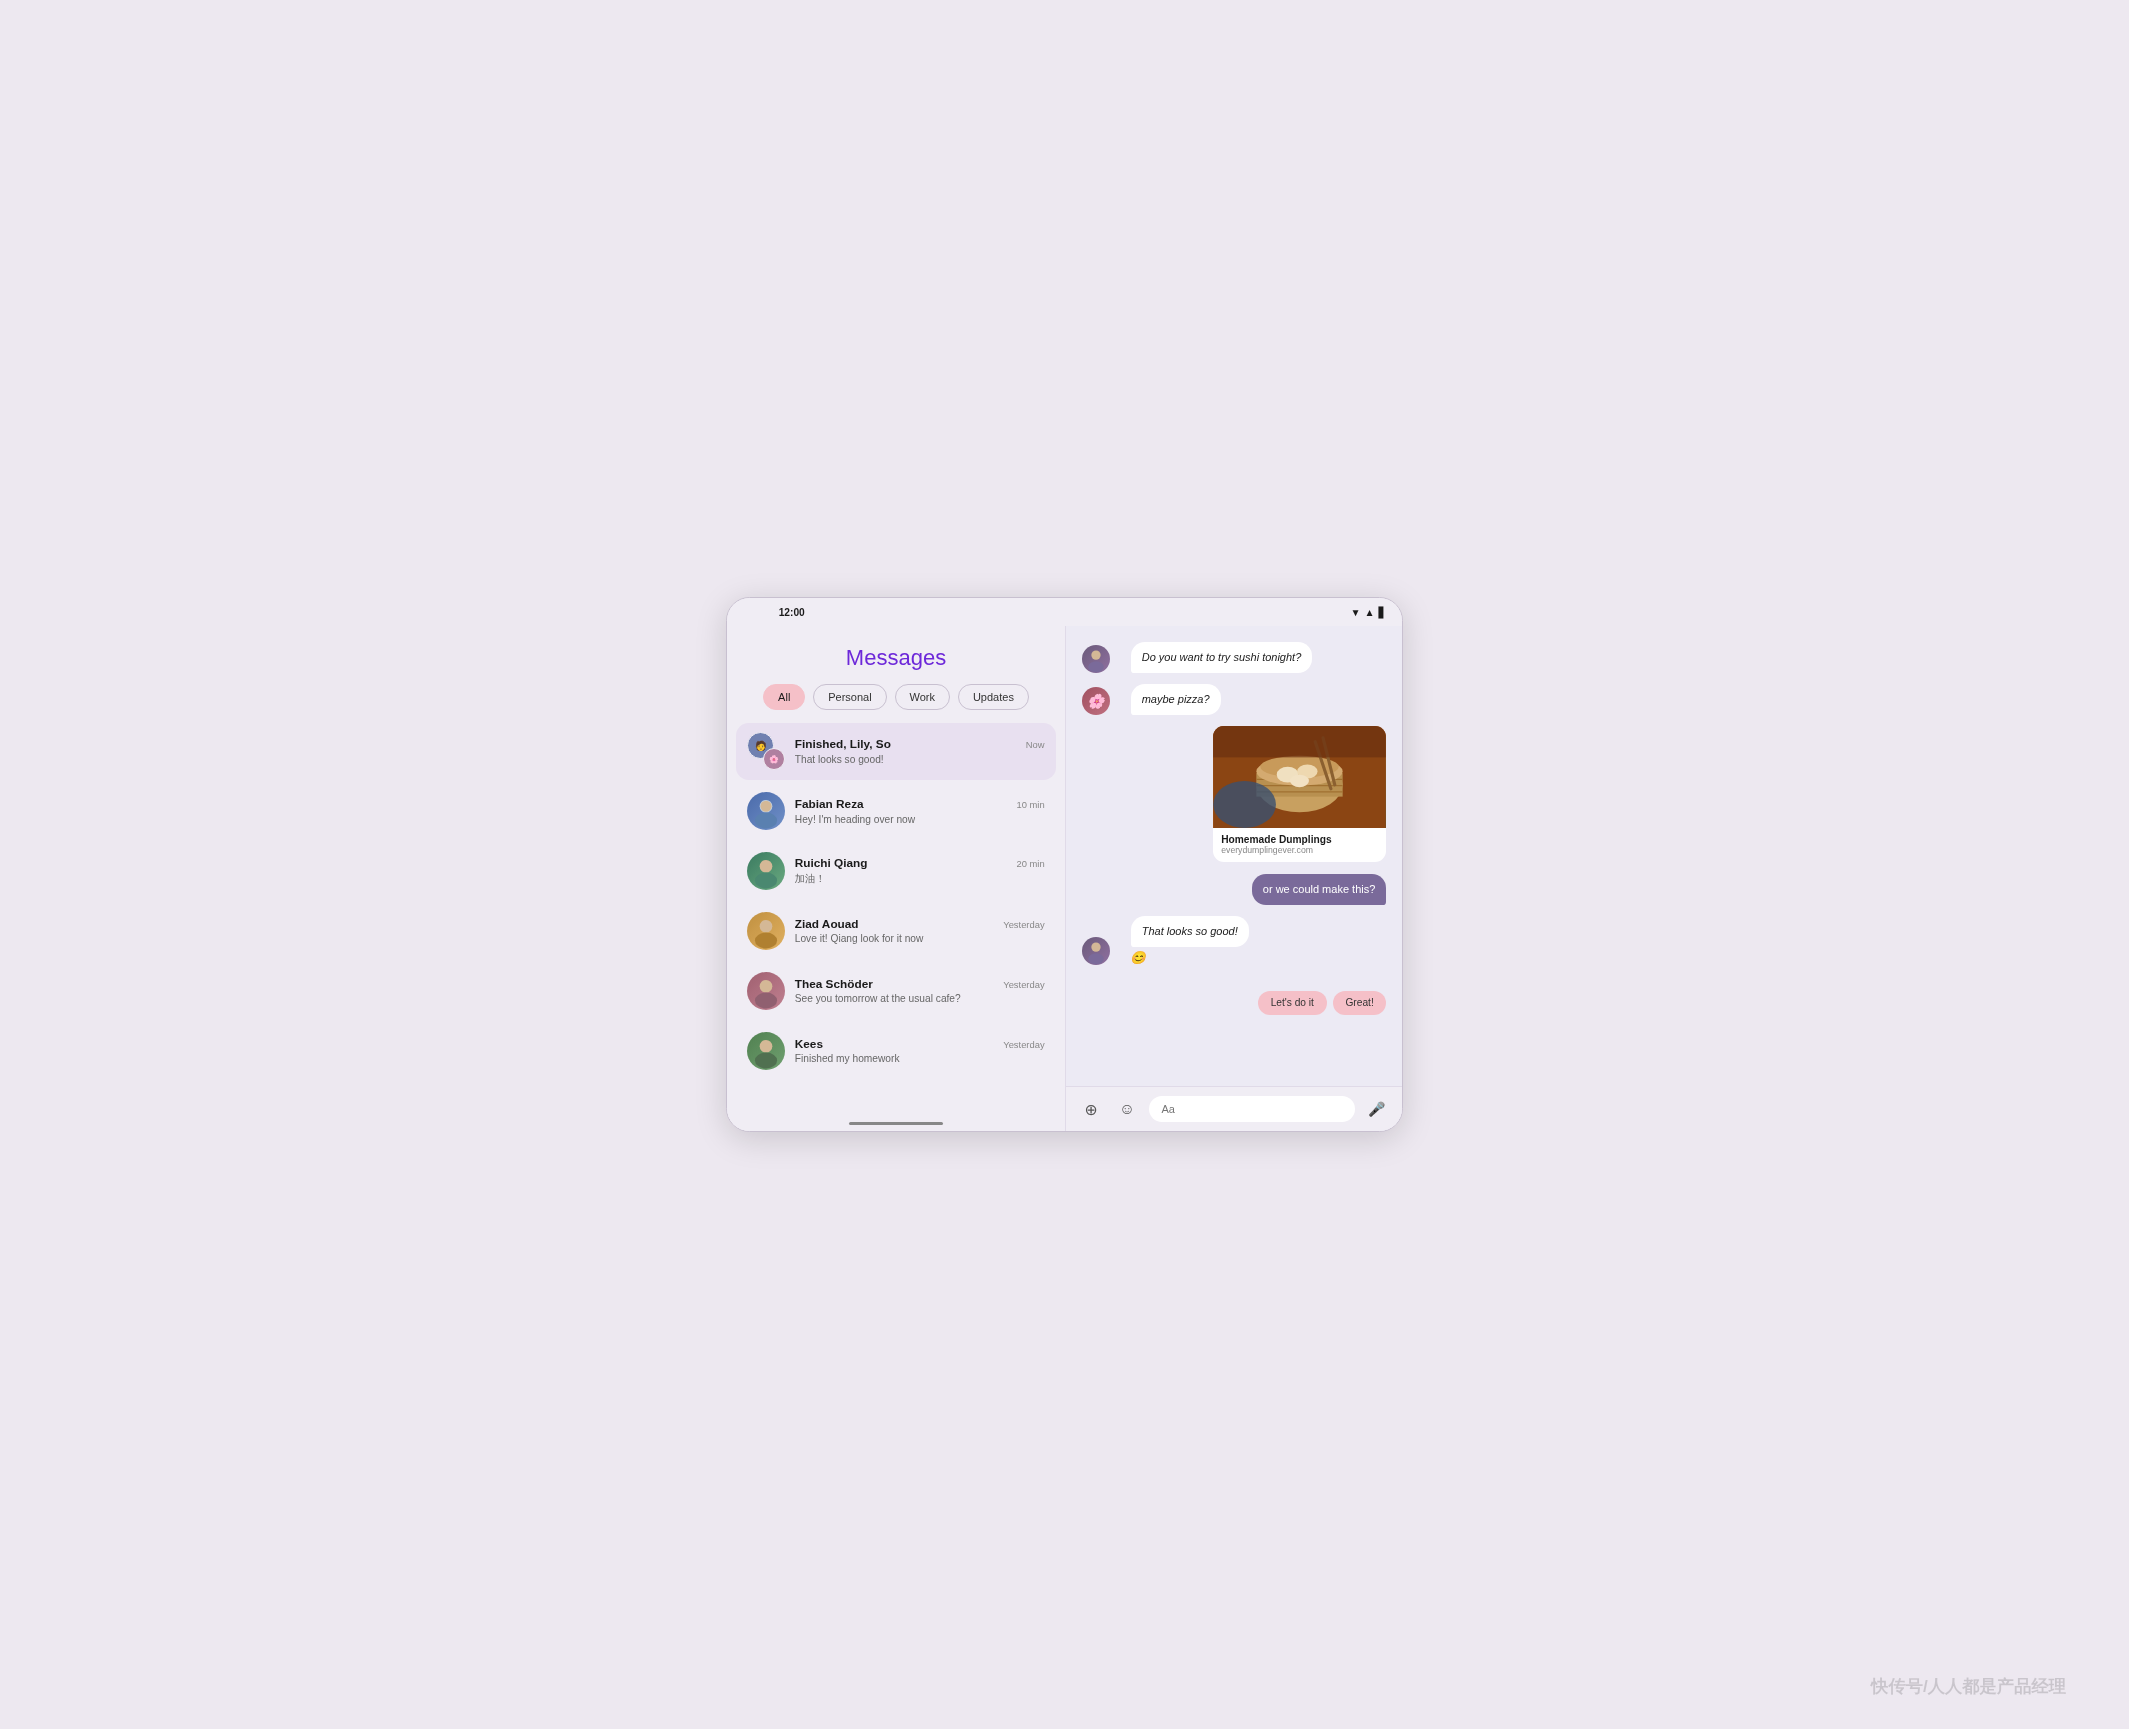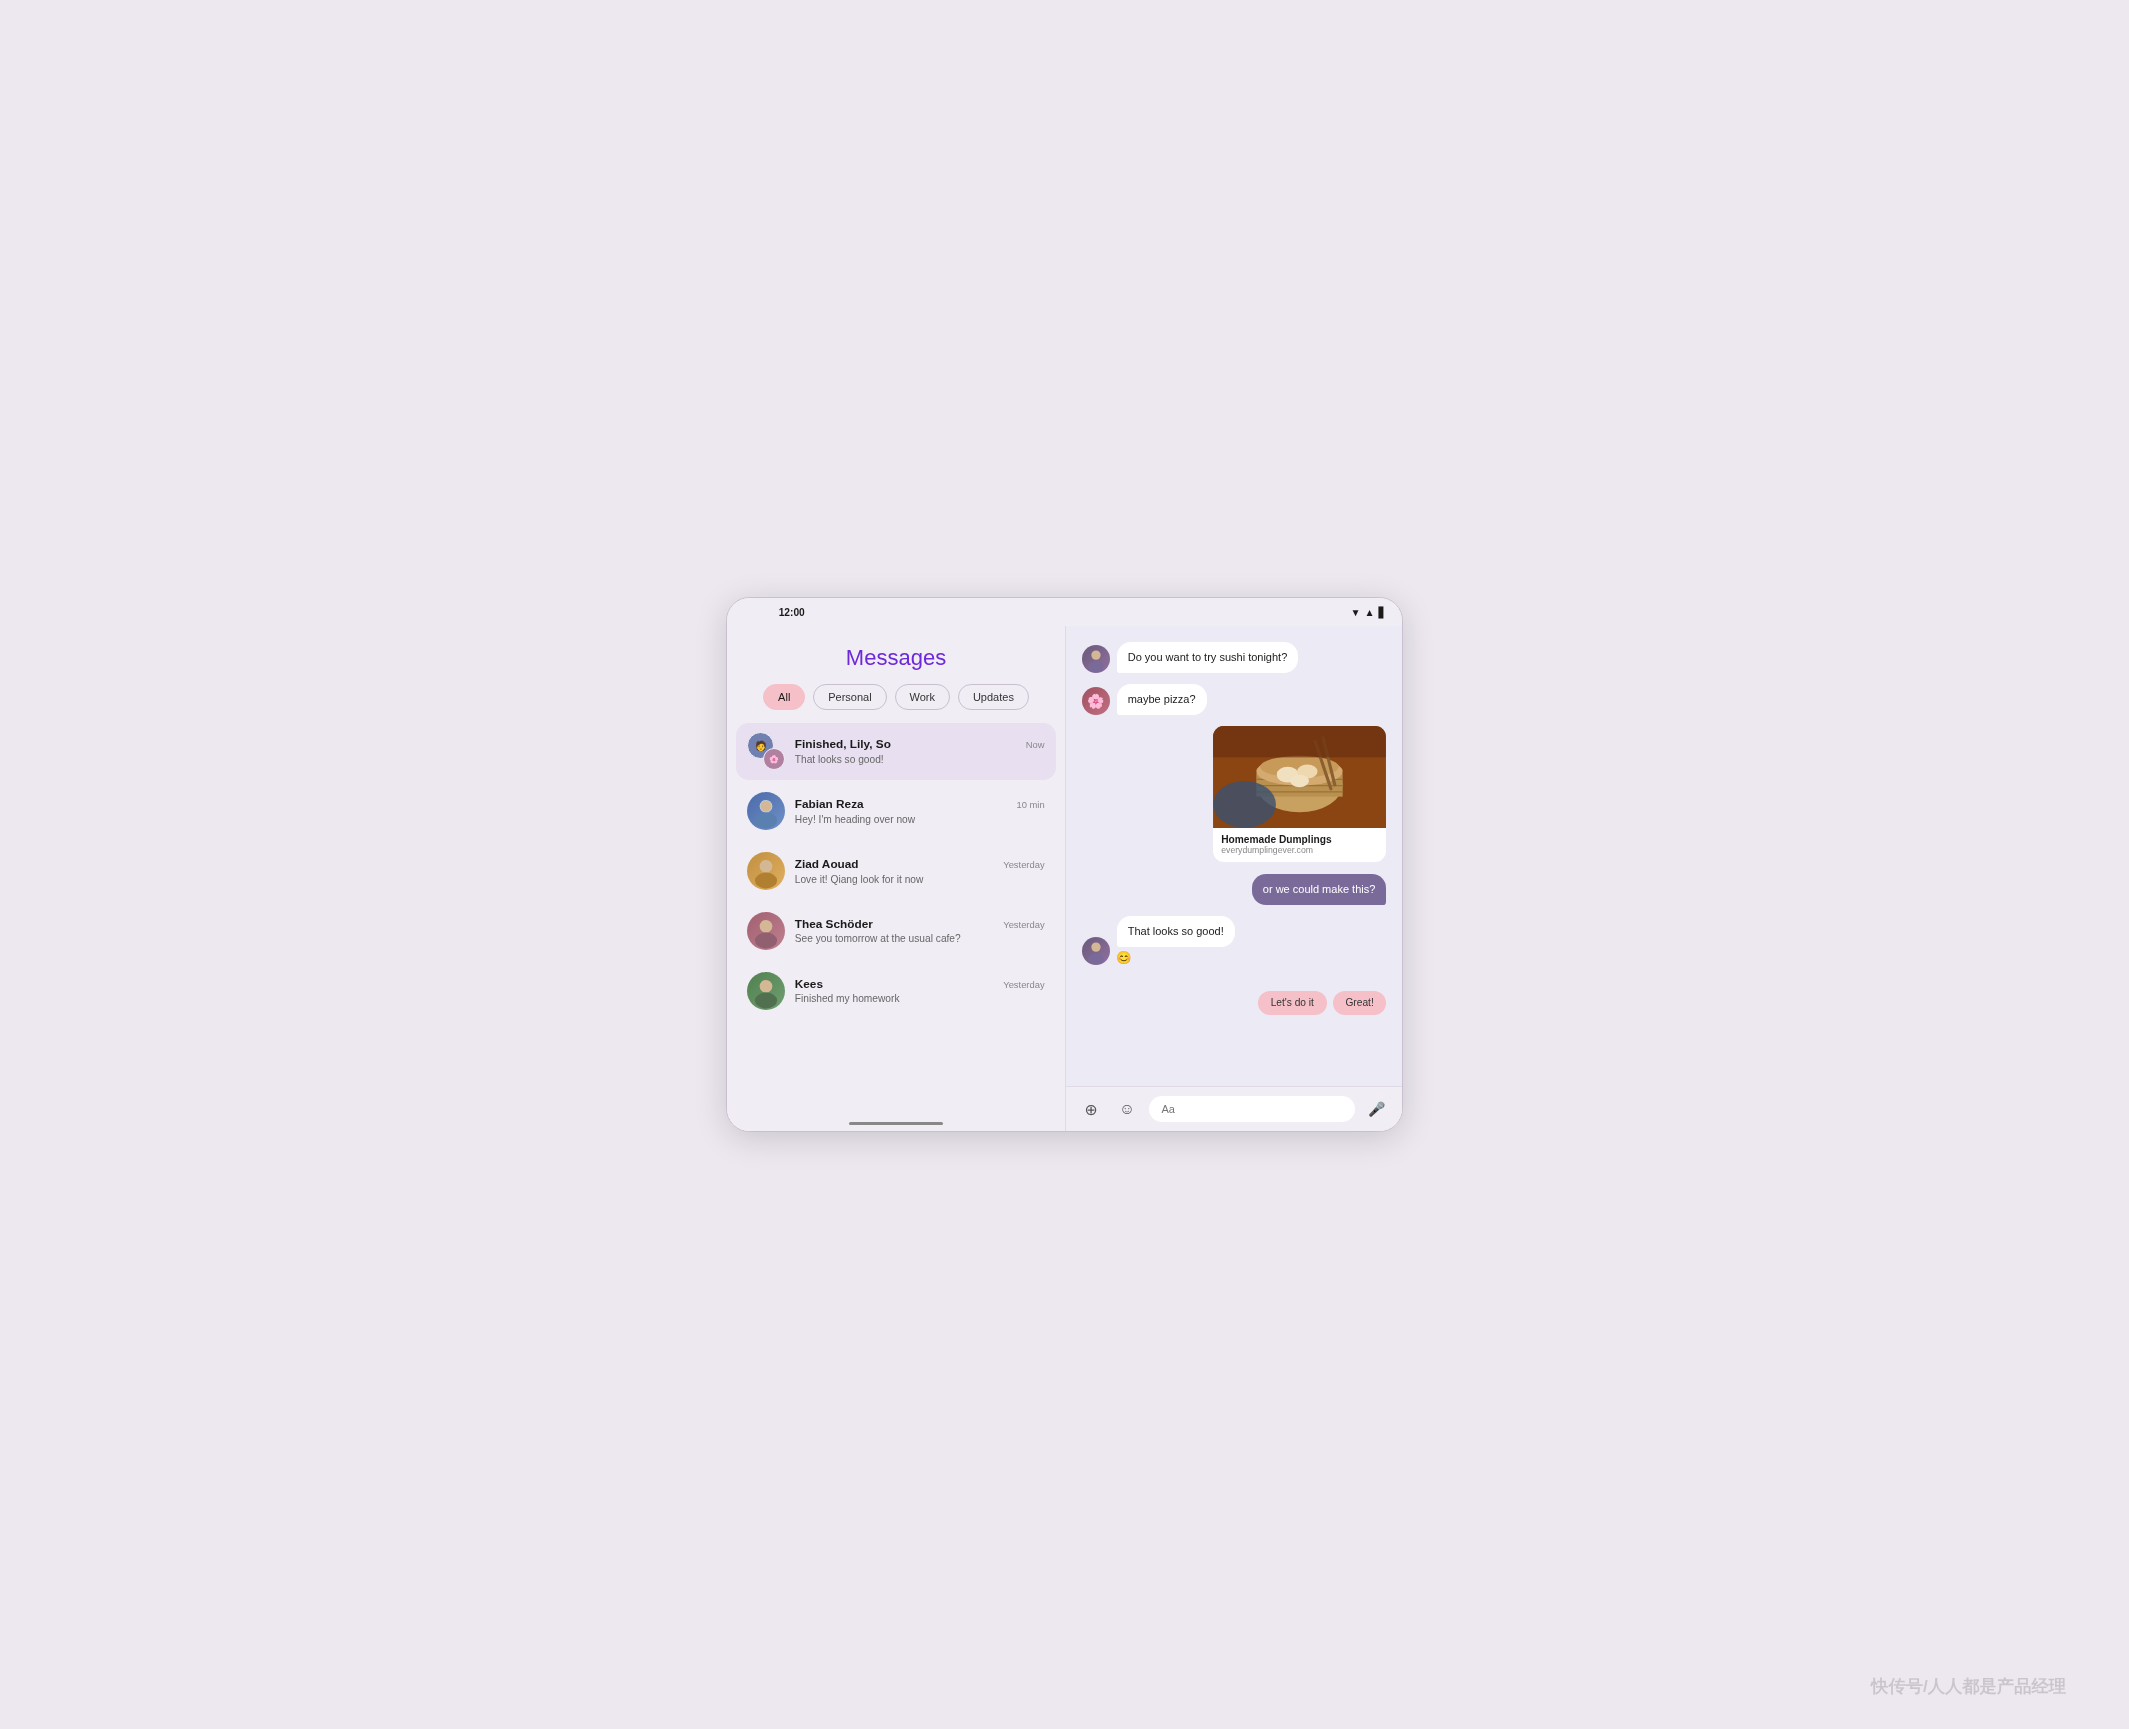--- a/index.html
+++ b/index.html
@@ -182,21 +182,22 @@
       flex: 1;
       padding: 15.7px 15.7px 7.9px;
       overflow-y: auto;
       display: flex;
       flex-direction: column;
       gap: 11px;
     }
     .msg-row {
       display: flex;
       align-items: flex-end;
-      gap: 7px;
+      gap: 21px;
+      font-style: italic;
     }
     .msg-avatar {
       width: 28px;
       height: 28px;
       border-radius: 50%;
       background: #b090c0;
       flex-shrink: 0;
       display: flex;
       align-items: center;
       justify-content: center;
@@ -385,20 +386,35 @@
           </div>
           <div class="conv-info">
             <div class="conv-header">
               <span class="conv-name">Fabian Reza</span>
               <span class="conv-time">10 min</span>
             </div>
             <div class="conv-preview">Hey! I'm heading over now</div>
           </div>
         </div>
 
+        <div class="conversation-item">
+          <div class="avatar" style="background: linear-gradient(135deg, #3a7a60, #6aaa80);">
+            <svg width="38" height="38" viewBox="0 0 48 48" fill="none">
+              <circle cx="24" cy="18" r="8" fill="#d4b896"></circle>
+              <ellipse cx="24" cy="36" rx="14" ry="10" fill="#4a8870"></ellipse>
+            </svg>
+          </div>
+          <div class="conv-info">
+            <div class="conv-header">
+              <span class="conv-name">Ruichi Qiang</span>
+              <span class="conv-time">20 min</span>
+            </div>
+            <div class="conv-preview">加油！</div>
+          </div>
+        </div>
 
         <div class="conversation-item">
           <div class="avatar" style="background: linear-gradient(135deg, #c09040, #e0b060);">
             <svg width="38" height="38" viewBox="0 0 48 48" fill="none">
               <circle cx="24" cy="18" r="8" fill="#d4b896"></circle>
               <ellipse cx="24" cy="36" rx="14" ry="10" fill="#b08030"></ellipse>
             </svg>
           </div>
           <div class="conv-info">
             <div class="conv-header">

